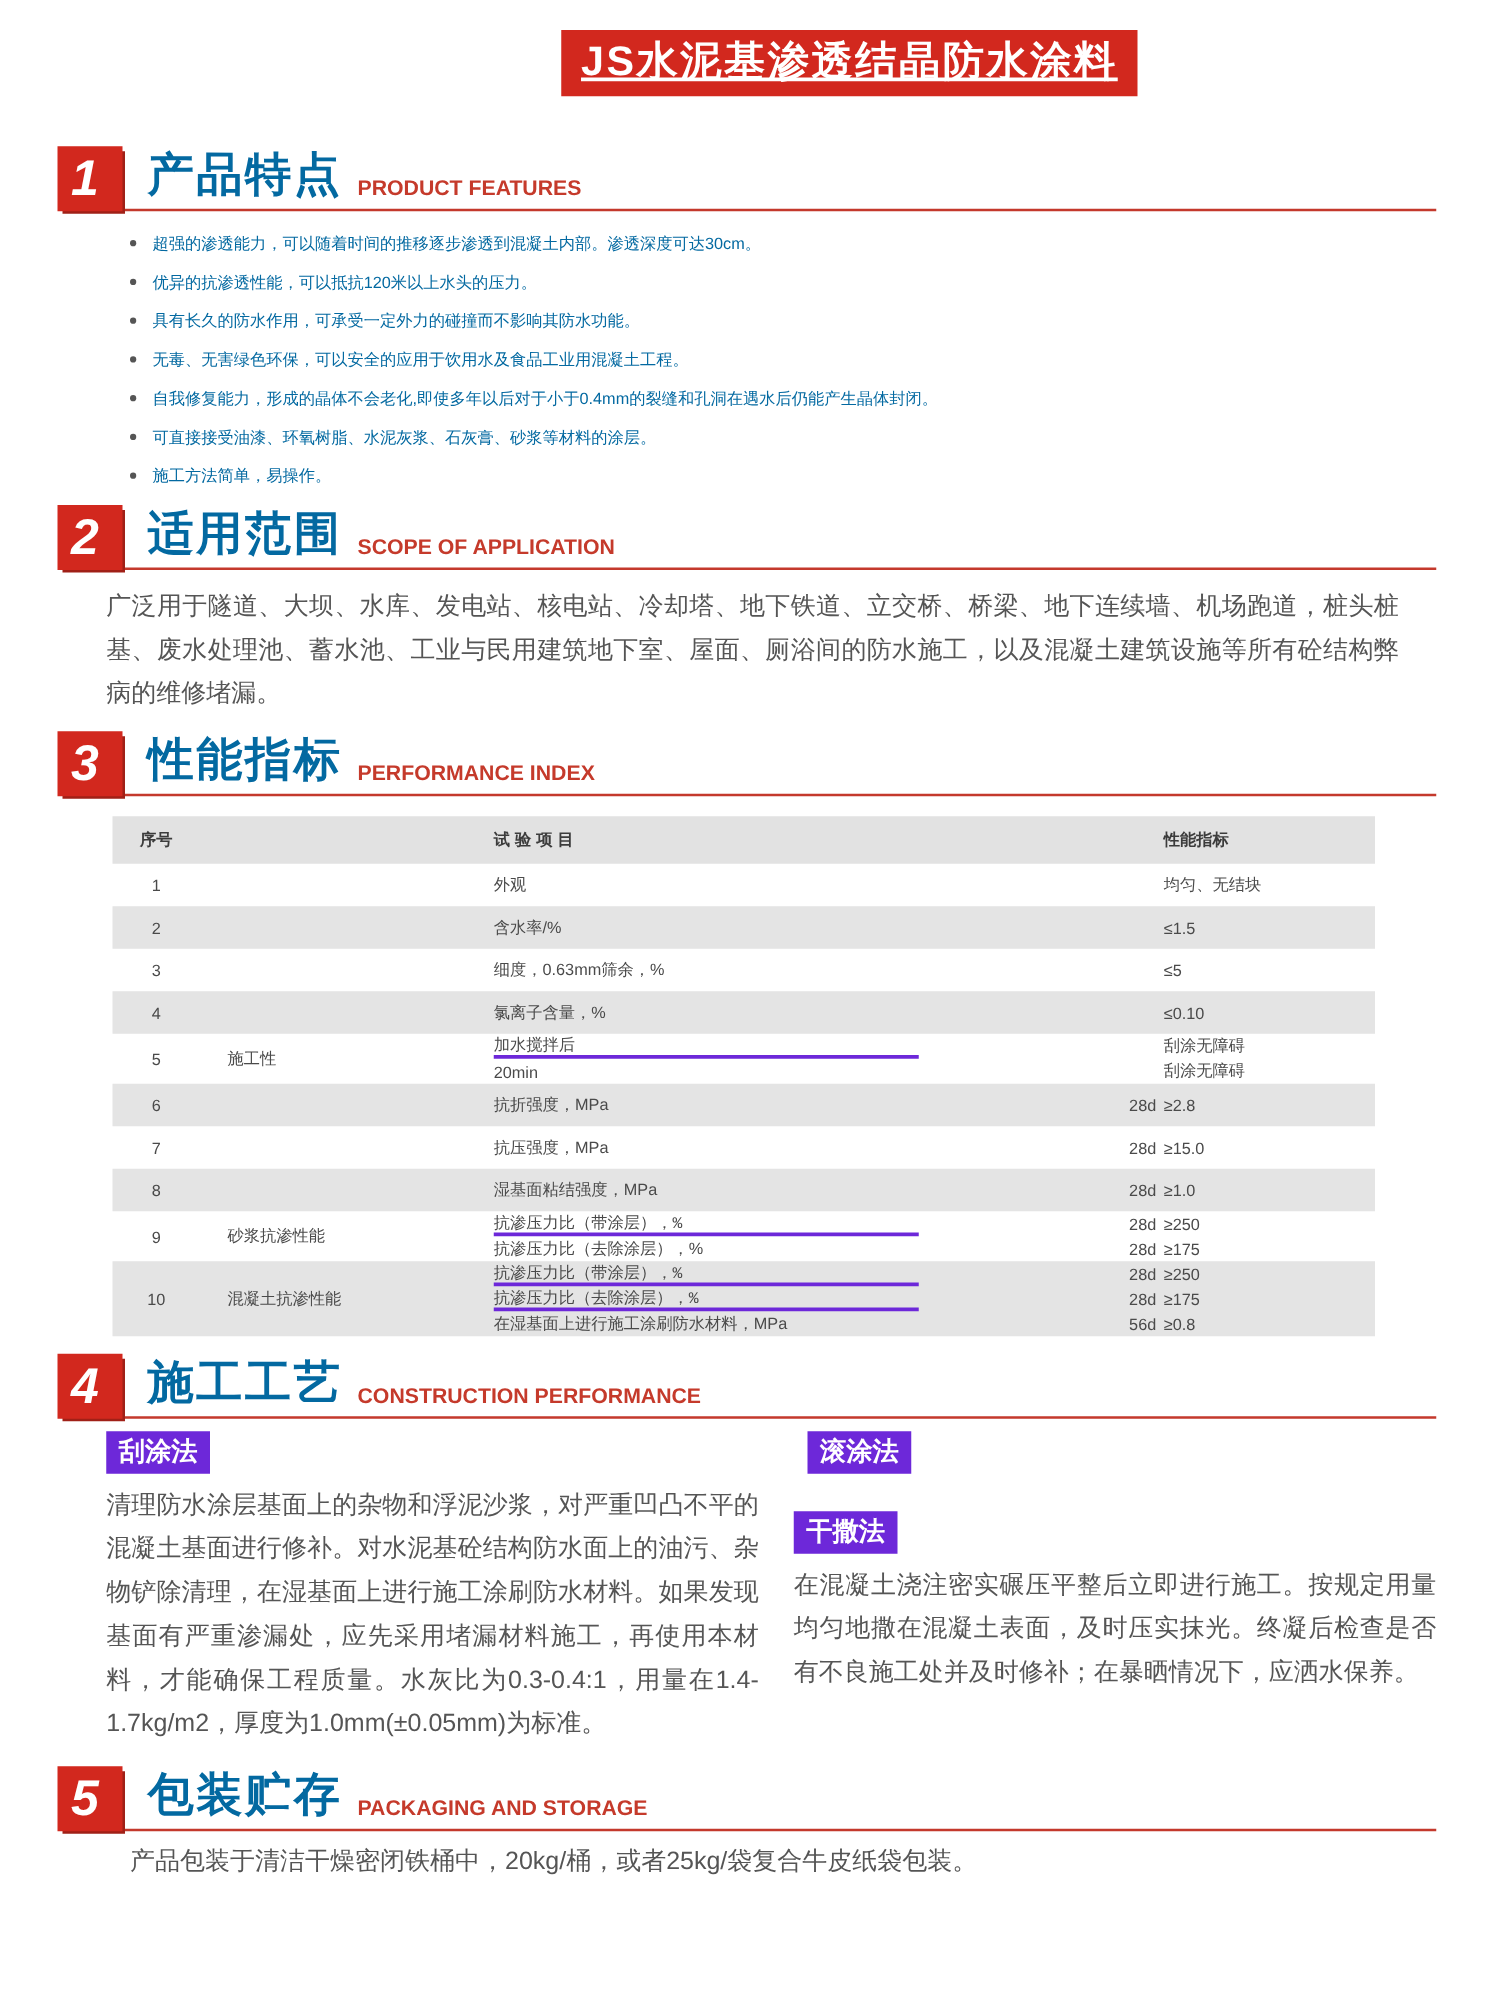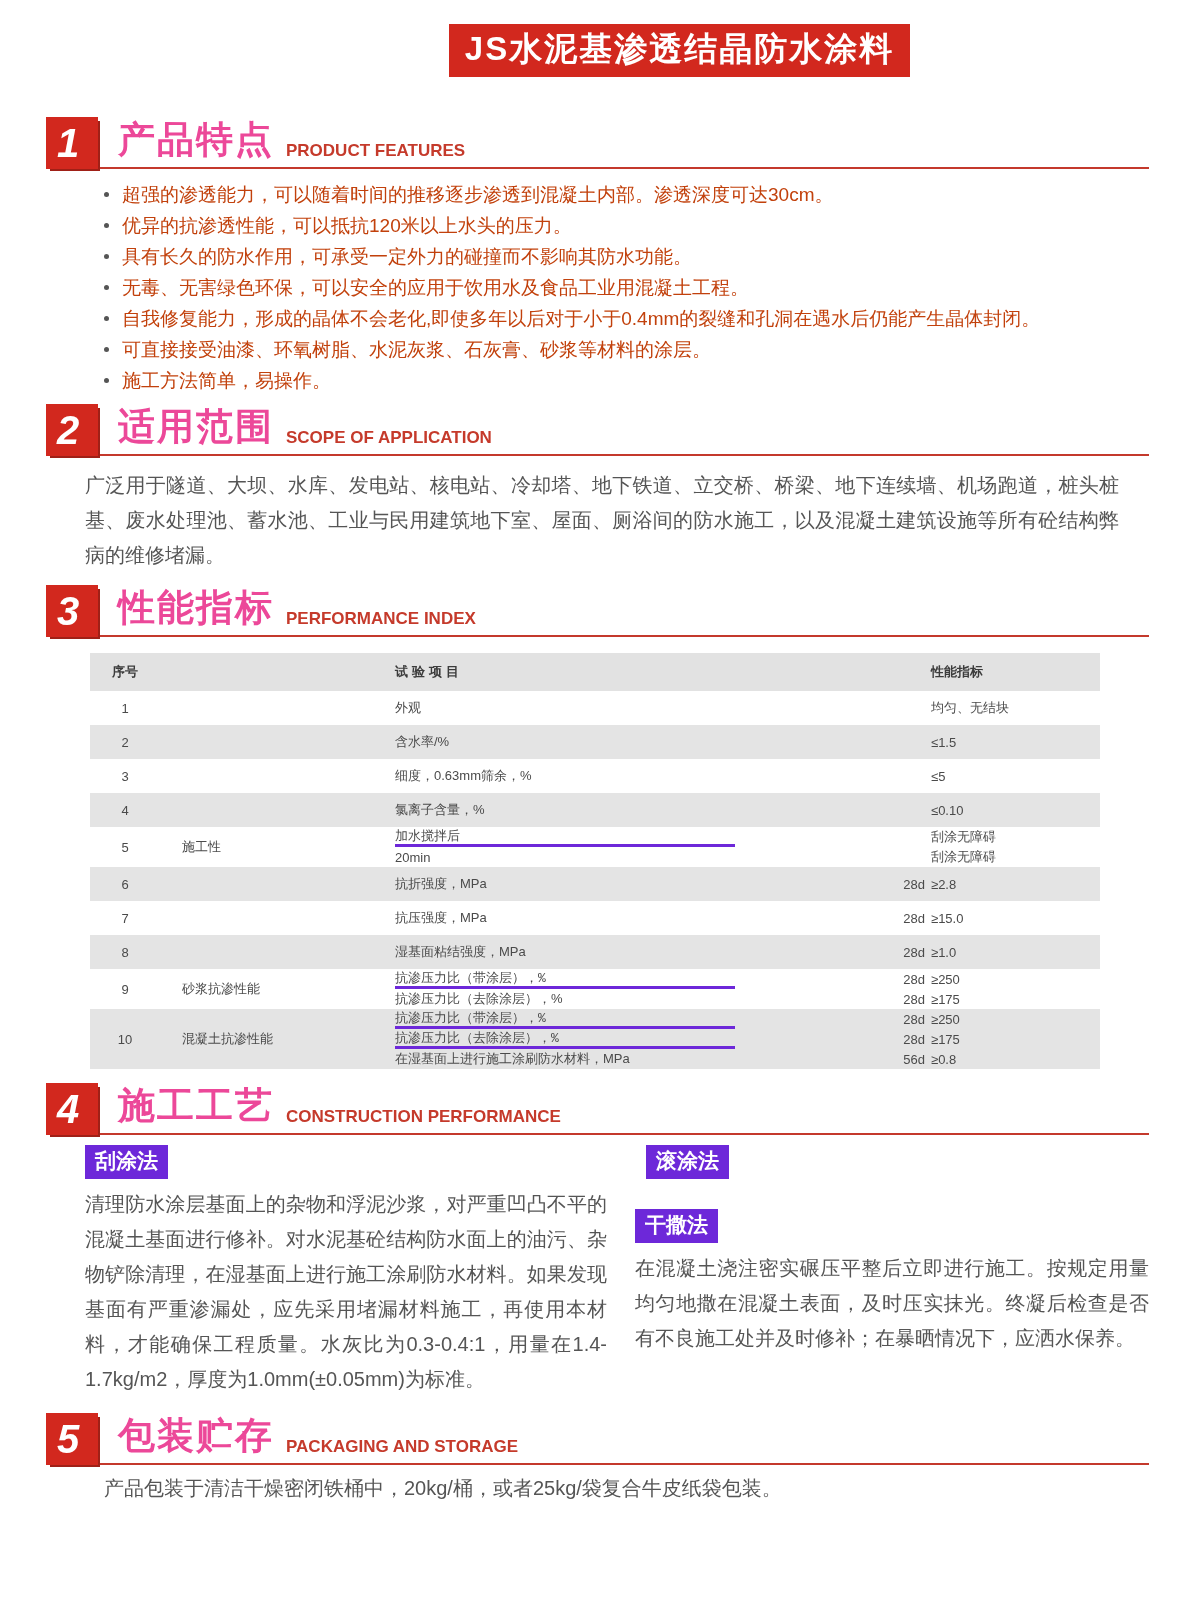--- a/index.html
+++ b/index.html
@@ -6,43 +6,43 @@
   html,body { background:#fff; }
   body {
     width:1189px; height:1600px; position:relative; overflow:hidden;
     font-family:"Liberation Sans","DejaVu Sans",sans-serif;
     color:#4c4c4c;
   }
   
   .banner {
     position:relative; margin:24px auto 0; left:85px; width:fit-content;
     background:#d2281e; color:#fff; font-weight:bold; font-size:33px;
-    padding:3px 16px 5px; letter-spacing:2px; white-space:nowrap;
+    padding:3px 16px 5px; letter-spacing:2px; white-space:nowrap;text-decoration:underline;
   }
   
   .sec-head {
     position:relative; display:flex; align-items:flex-end;
     margin:0 40px 0 46px; height:54px;
   }
   .sec-head::after {
     content:""; position:absolute; left:52px; right:0; bottom:0;
     border-bottom:2px solid #c4392c;
   }
   .badge-num {
     width:52px; height:52px; background:#d2281e; color:#fff;
     font-size:40px; font-weight:bold; font-style:italic;
     display:flex; align-items:center; justify-content:center;
     padding-right:8px; position:relative; z-index:1;
     box-shadow:3px 3px 0 -1px #a02017;
   }
-  .sec-title { color:#ec4899; font-size:37px; font-weight:bold; margin:0 0 4px 20px; letter-spacing:2px; white-space:nowrap;text-align:right; }
+  .sec-title { color:#0369a1; font-size:37px; font-weight:bold; margin:0 0 4px 20px; letter-spacing:2px; white-space:nowrap;text-align:right; }
   .sec-sub   { color:#c53a2b; font-size:17px; font-weight:bold; margin:0 0 8px 12px; white-space:nowrap; }
   
   .feature-list { list-style:none; margin:10px 56px 0 100px; }
-  .feature-list li { position:relative; padding-left:22px; font-size:19px; line-height:31px; color:#c2410c; }
+  .feature-list li { position:relative; padding-left:22px; font-size:13px; line-height:31px; color:#0369a1; }
   .feature-list .dot { position:absolute; left:4px; top:13px; width:5px; height:5px; background:#555; border-radius:50%; }
   
   .scope-text { margin:12px 70px 0 85px; font-size:20px; line-height:35px; color:#555; text-align:justify; }
   
   .ptable { margin:16px 89px 0 90px; font-size:13px; color:#4a4a4a; }
   .t-row { display:grid; grid-template-columns:70px 235px 415px 115px 1fr; }
   .t-row.shaded { background:#e4e4e4; }
   .t-head { background:#e2e2e2; font-weight:bold; color:#3c3c3c; }
   .t-head .tc { min-height:38px; }
   .t-head .tc-item { letter-spacing:4px; }

